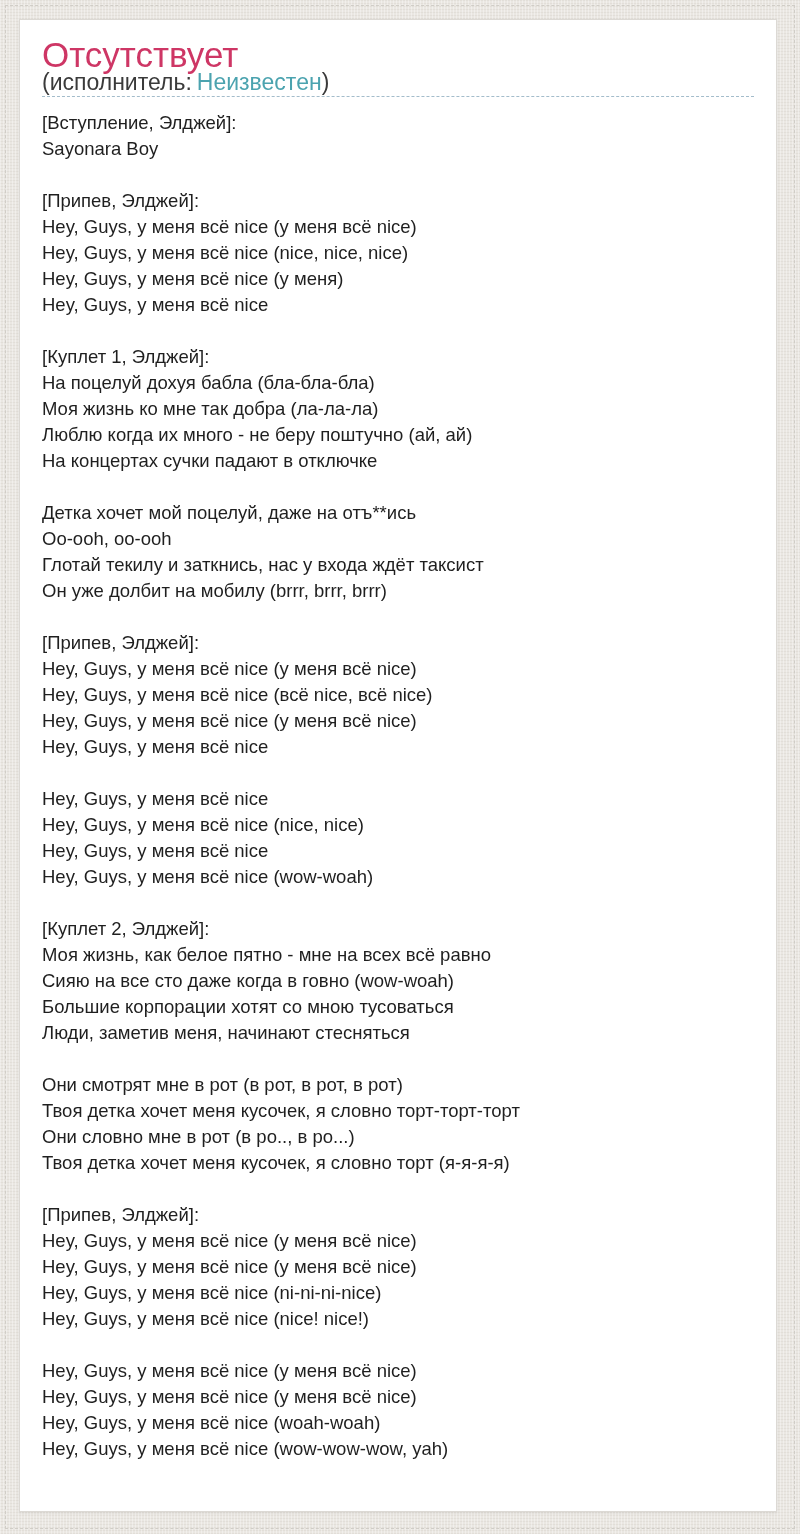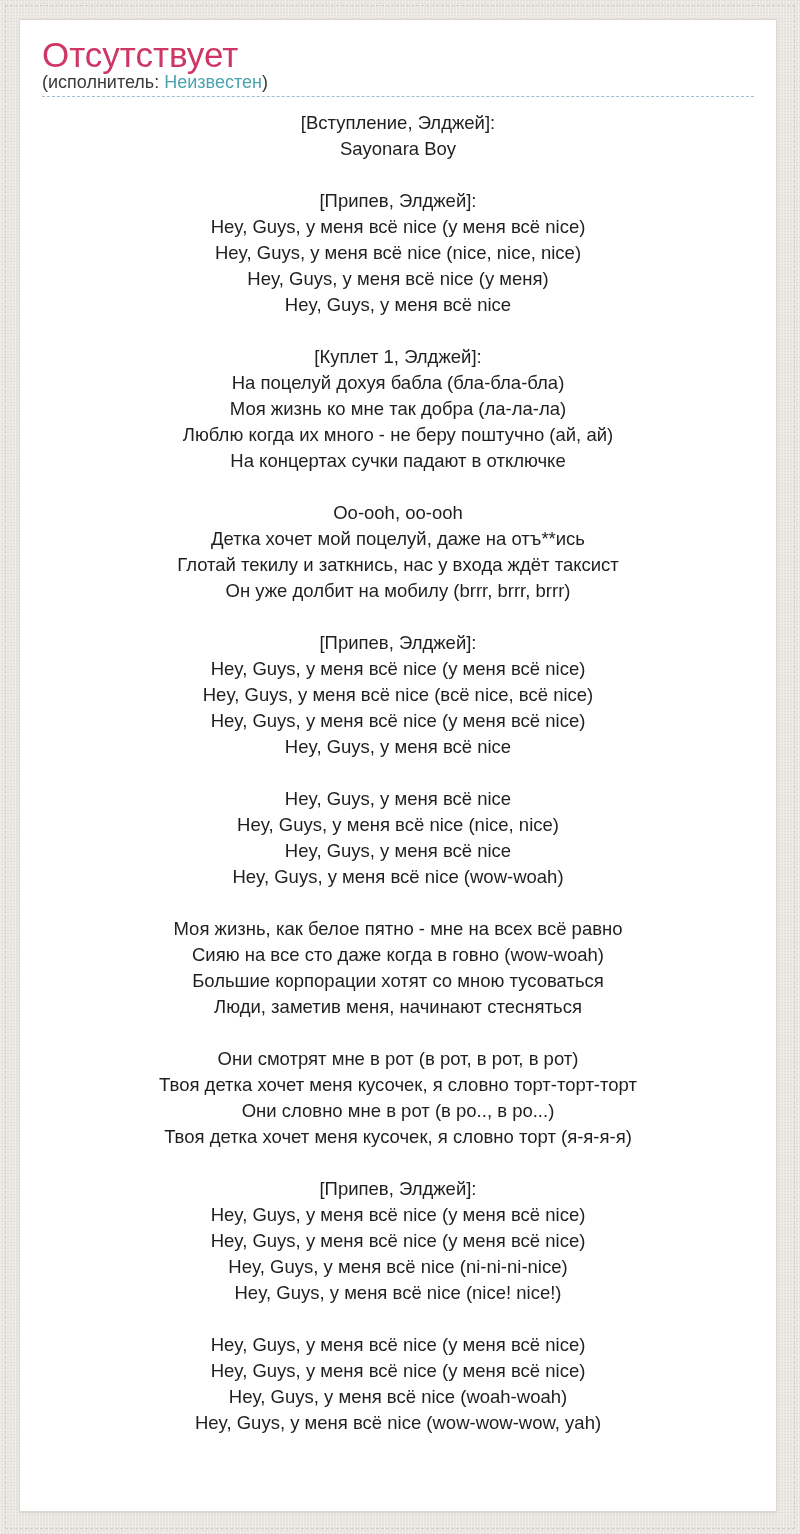--- a/index.html
+++ b/index.html
@@ -35,38 +35,37 @@
     padding:18px 22px 28px 22px;
   }
   h1.song-title{
     margin:0;
     font-size:35px;
     line-height:33px;
     font-weight:400;
     color:var(--title);
   }
   .artist-line{
-    font-size:18px;
+    font-size:23px;
     line-height:22px;
     color:#3a3a3a;
     border-bottom:1px dashed var(--divider);
     padding-bottom:3px;
   }
   .artist-link{
     color:var(--artist-link);
     text-decoration:none;
     cursor:pointer;
     margin-left:5px;
   }
   .lyrics{
     margin-top:13px;
     font-size:18.5px;
     line-height:26px;
     color:var(--text);
-    text-align:center;
   }
   .stanza{margin-bottom:26px;}
   .stanza:last-child{margin-bottom:0;}
   .line{white-space:pre-wrap;}
 </style>
 </head>
 <body>
 
 <div class="stitch"></div>
 
@@ -88,39 +87,40 @@
         <div class="line">Hey, Guys, у меня всё nice</div>
       </div>
       <div class="stanza">
         <div class="line">[Куплет 1, Элджей]:</div>
         <div class="line">На поцелуй дохуя бабла (бла-бла-бла)</div>
         <div class="line">Моя жизнь ко мне так добра (ла-ла-ла)</div>
         <div class="line">Люблю когда их много - не беру поштучно (ай, ай)</div>
         <div class="line">На концертах сучки падают в отключке</div>
       </div>
       <div class="stanza">
+        <div class="line">Детка хочет мой поцелуй, даже на отъ**ись</div>
         <div class="line">Oo-ooh, oo-ooh</div>
-        <div class="line">Детка хочет мой поцелуй, даже на отъ**ись</div>
         <div class="line">Глотай текилу и заткнись, нас у входа ждёт таксист</div>
         <div class="line">Он уже долбит на мобилу (brrr, brrr, brrr)</div>
       </div>
       <div class="stanza">
         <div class="line">[Припев, Элджей]:</div>
         <div class="line">Hey, Guys, у меня всё nice (у меня всё nice)</div>
         <div class="line">Hey, Guys, у меня всё nice (всё nice, всё nice)</div>
         <div class="line">Hey, Guys, у меня всё nice (у меня всё nice)</div>
         <div class="line">Hey, Guys, у меня всё nice</div>
       </div>
       <div class="stanza">
         <div class="line">Hey, Guys, у меня всё nice</div>
         <div class="line">Hey, Guys, у меня всё nice (nice, nice)</div>
         <div class="line">Hey, Guys, у меня всё nice</div>
         <div class="line">Hey, Guys, у меня всё nice (wow-woah)</div>
       </div>
       <div class="stanza">
+        <div class="line">[Куплет 2, Элджей]:</div>
         <div class="line">Моя жизнь, как белое пятно - мне на всех всё равно</div>
         <div class="line">Сияю на все сто даже когда в говно (wow-woah)</div>
         <div class="line">Большие корпорации хотят со мною тусоваться</div>
         <div class="line">Люди, заметив меня, начинают стесняться</div>
       </div>
       <div class="stanza">
         <div class="line">Они смотрят мне в рот (в рот, в рот, в рот)</div>
         <div class="line">Твоя детка хочет меня кусочек, я словно торт-торт-торт</div>
         <div class="line">Они словно мне в рот (в ро.., в ро...)</div>
         <div class="line">Твоя детка хочет меня кусочек, я словно торт (я-я-я-я)</div>

